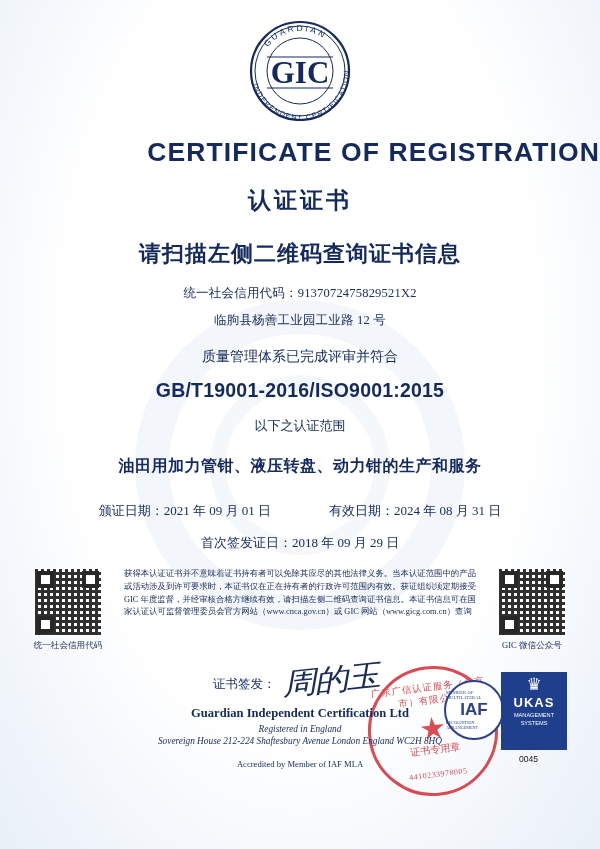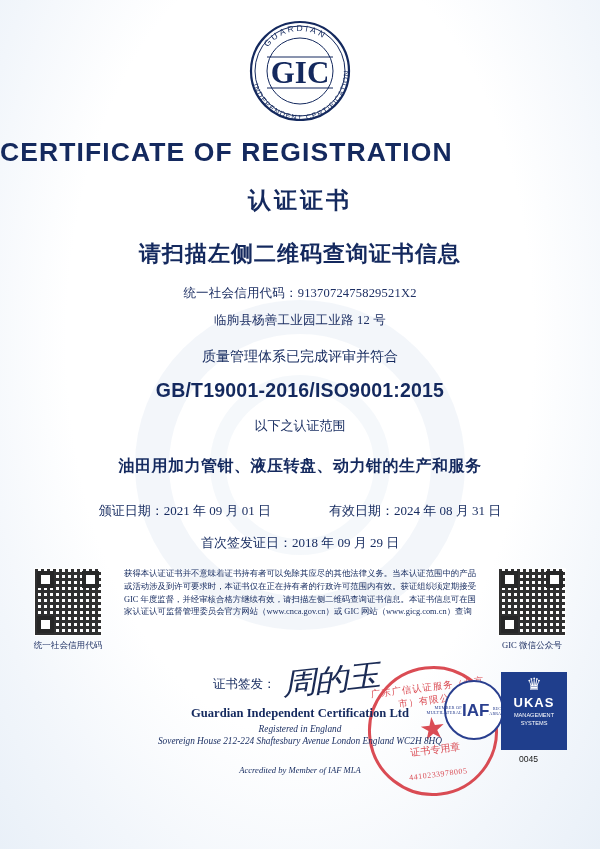--- a/index.html
+++ b/index.html
@@ -60,21 +60,21 @@
   }
   .logo {
     position: relative;
     width: 118px;
     height: 104px;
   }
   .logo svg { display: block; }
 
   
   .title-en {
-    text-align: left;
+    text-align: right;
     font-size: 26.5px;
     letter-spacing: 1.1px;
     font-weight: bold;
     color: #14295e;
     margin-top: 16px;
     font-family: "Liberation Sans", sans-serif;
   }
   .title-cn {
     text-align: center;
     font-size: 23px;
@@ -279,21 +279,21 @@
     left: 0;
     right: 0;
     top: 44px;
     text-align: center;
     color: #14295e;
     font-family: "Liberation Serif", serif;
   }
   .body-en .l1 { font-size: 12.6px; font-weight: bold; }
   .body-en .l2 { font-size: 9.3px; margin-top: 3px; font-style: italic;}
   .body-en .l3 { font-size: 9.3px; margin-top: 2px; font-style: italic;}
-  .body-en .l4 { font-size: 8.6px; margin-top: 19px; font-style: italic;}
+  .body-en .l4 { font-size: 8.6px; margin-top: 13px; }
 
   
   .footer {
     position: absolute;
     left: 0;
     right: 0;
     bottom: 12px;
     height: 76px;
   }
   .iaf {
@@ -301,22 +301,21 @@
     left: 444px;
     bottom: 28px;
     width: 56px;
     height: 56px;
     border-radius: 50%;
     border: 2px solid #2a3f8f;
     background: #fff;
     display: flex;
     align-items: center;
     justify-content: center;
-    flex-direction: row;
-    text-align: right;
+    flex-direction: column;
   }
   .iaf .t1 {
     font-size: 4.4px;
     color: #2a3f8f;
     letter-spacing: 0.2px;
     margin-bottom: 1px;
   }
   .iaf .big {
     font-size: 17px;
     font-weight: bold;

